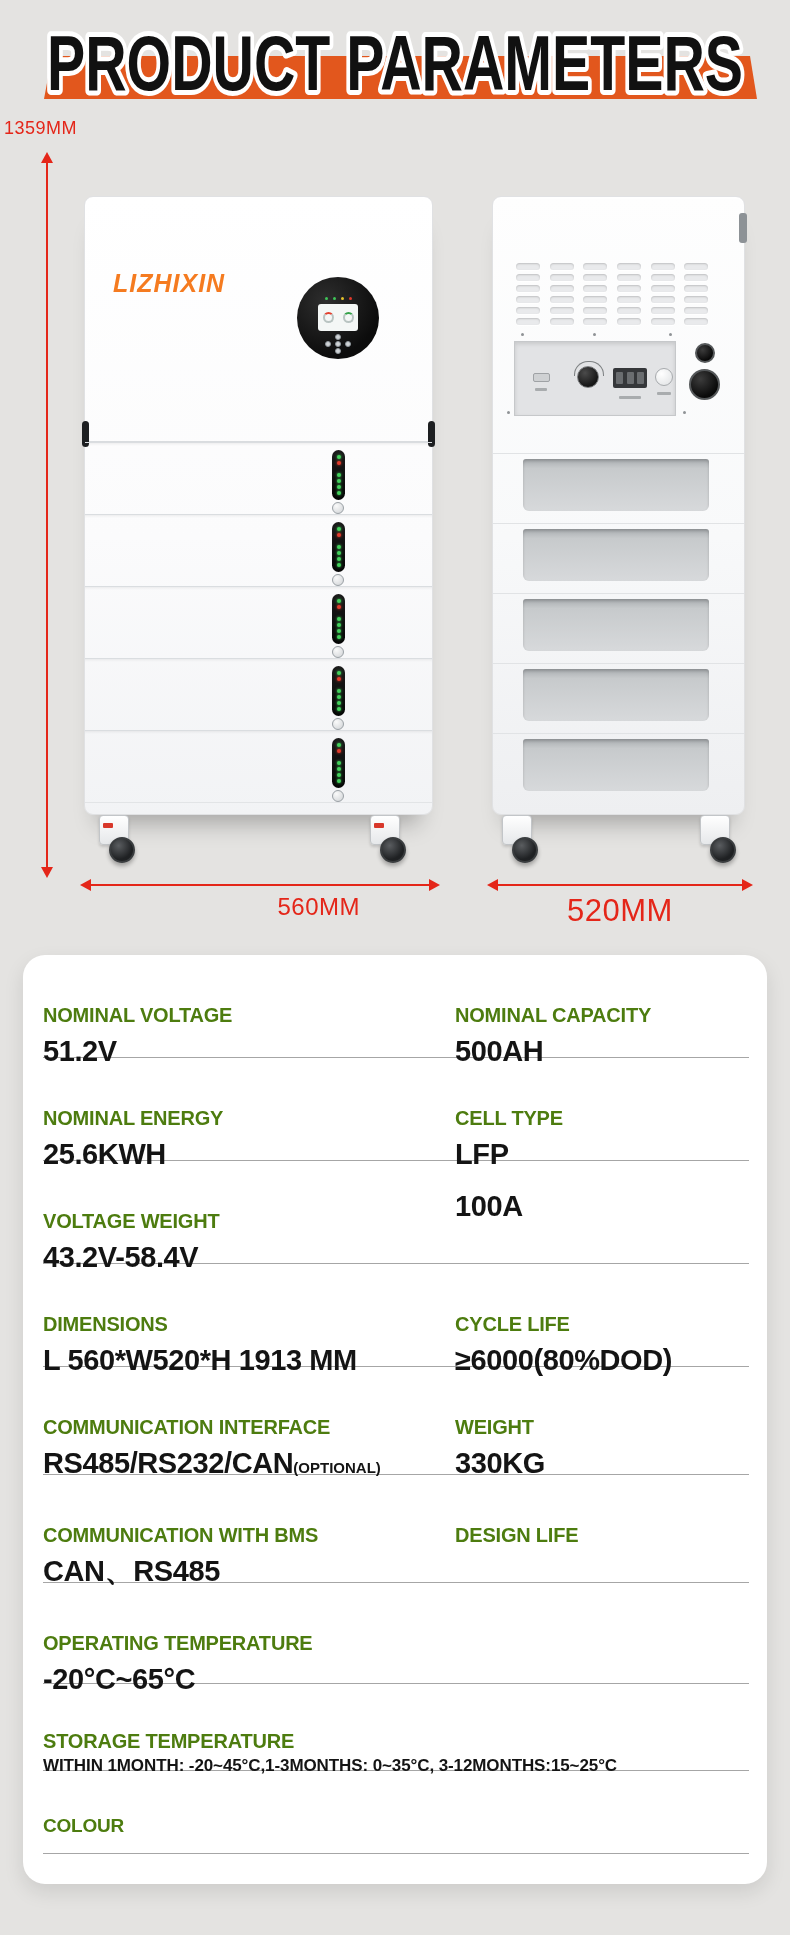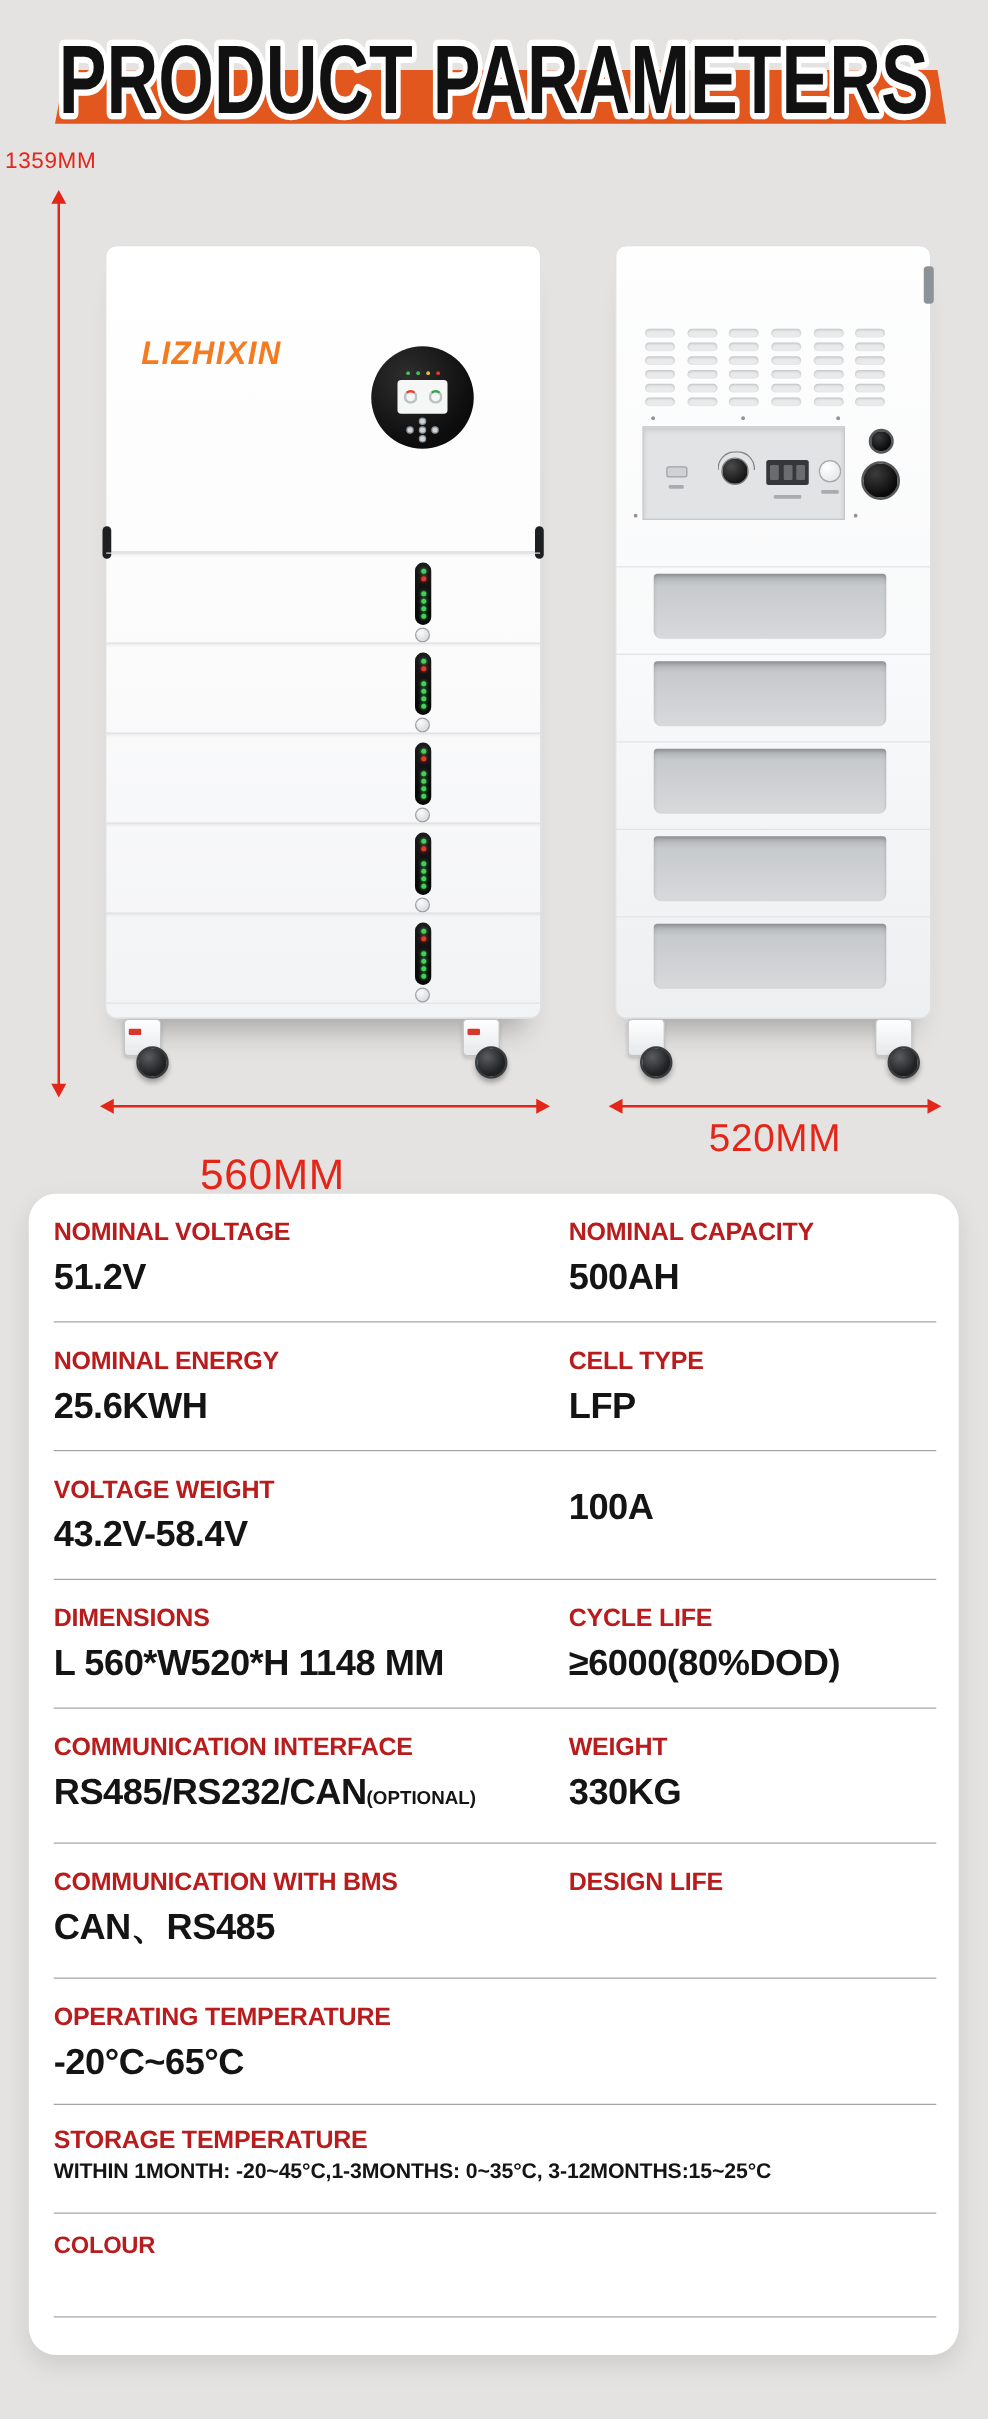--- a/index.html
+++ b/index.html
@@ -9,21 +9,21 @@
     font-family:"Liberation Sans","DejaVu Sans",sans-serif;
     -webkit-font-smoothing:antialiased;
   }
 
   
   #header{position:absolute;left:0;top:0;width:790px;height:118px;}
 
   
   .dim-label{position:absolute;color:#e42619;font-weight:400;letter-spacing:.5px;}
   #height-label{left:4px;top:118px;font-size:18px;}
-  #front-width-label{left:160px;top:893px;width:200px;text-align:left;font-size:34px;margin-top:28px;}
+  #front-width-label{left:160px;top:893px;width:200px;text-align:right;font-size:24px;}
   #back-width-label{left:520px;top:893px;width:200px;text-align:center;font-size:31px;}
 
   .dim-v{position:absolute;left:46px;top:162px;width:2px;height:706px;background:#e42619;}
   .dim-v::before{content:"";position:absolute;left:-5px;top:-10px;border:6px solid transparent;border-bottom:11px solid #e42619;border-top:none;}
   .dim-v::after{content:"";position:absolute;left:-5px;bottom:-10px;border:6px solid transparent;border-top:11px solid #e42619;border-bottom:none;}
   .dim-h{position:absolute;top:884px;height:2px;background:#e42619;}
   .dim-h::before{content:"";position:absolute;top:-5px;left:-10px;border:6px solid transparent;border-right:11px solid #e42619;border-left:none;}
   .dim-h::after{content:"";position:absolute;top:-5px;right:-10px;border:6px solid transparent;border-left:11px solid #e42619;border-right:none;}
   #front-width-arrow{left:90px;width:340px;}
   #back-width-arrow{left:497px;width:246px;}
@@ -111,21 +111,21 @@
     box-shadow:0 3px 4px rgba(0,0,0,.3);}
 
   
   #spec-card{position:absolute;left:23px;top:955px;width:744px;border-radius:22px;background:#ffffff;
     box-shadow:0 8px 20px rgba(0,0,0,.10);padding:0 18px 30px 20px;box-sizing:border-box;}
   .srow{box-sizing:border-box;border-bottom:1px solid #a6a6a6;padding-top:20px;height:103px;display:flex;}
   .srow.tall{height:108px;} .srow.r7{height:101px;display:block;}
   .srow.r8{height:87px;padding-top:17px;display:block;}
   .srow.r9{height:83px;padding-top:16px;display:block;}
   .cell{width:412px;} .cell.rcol{flex:1;}
-  .spec-label{font-size:20px;font-weight:700;color:#b91c1c;letter-spacing:-0.2px;line-height:1.1;}
+  .spec-label{font-size:20px;font-weight:700;color:#4d7c0f;letter-spacing:-0.2px;line-height:1.1;margin-top:29px;}
   .spec-value{margin-top:10px;font-size:29px;font-weight:800;color:#141414;letter-spacing:-0.4px;line-height:1.1;}
   .spec-value .note{font-size:15px;font-weight:800;letter-spacing:0;}
   .r8 .spec-label{font-size:20px;}
   .r8 .spec-value{font-size:17px;margin-top:5px;letter-spacing:-0.1px;}
   .r9 .spec-label{font-size:19px;}
   .r9 .spec-value{font-size:16px;margin-top:9px;letter-spacing:-0.1px;}
 </style>
 </head>
 <body>
 
@@ -359,21 +359,21 @@
       <div class="spec-value">43.2V-58.4V</div>
     </div>
     <div class="cell rcol">
       <div class="spec-value">100A</div>
     </div>
   </div>
 
   <div class="srow">
     <div class="cell">
       <div class="spec-label">DIMENSIONS</div>
-      <div class="spec-value">L 560*W520*H 1148 MM</div>
+      <div class="spec-value">L 560*W520*H 1913 MM</div>
     </div>
     <div class="cell rcol">
       <div class="spec-label">CYCLE LIFE</div>
       <div class="spec-value">≥6000(80%DOD)</div>
     </div>
   </div>
 
   <div class="srow tall">
     <div class="cell">
       <div class="spec-label">COMMUNICATION INTERFACE</div>

